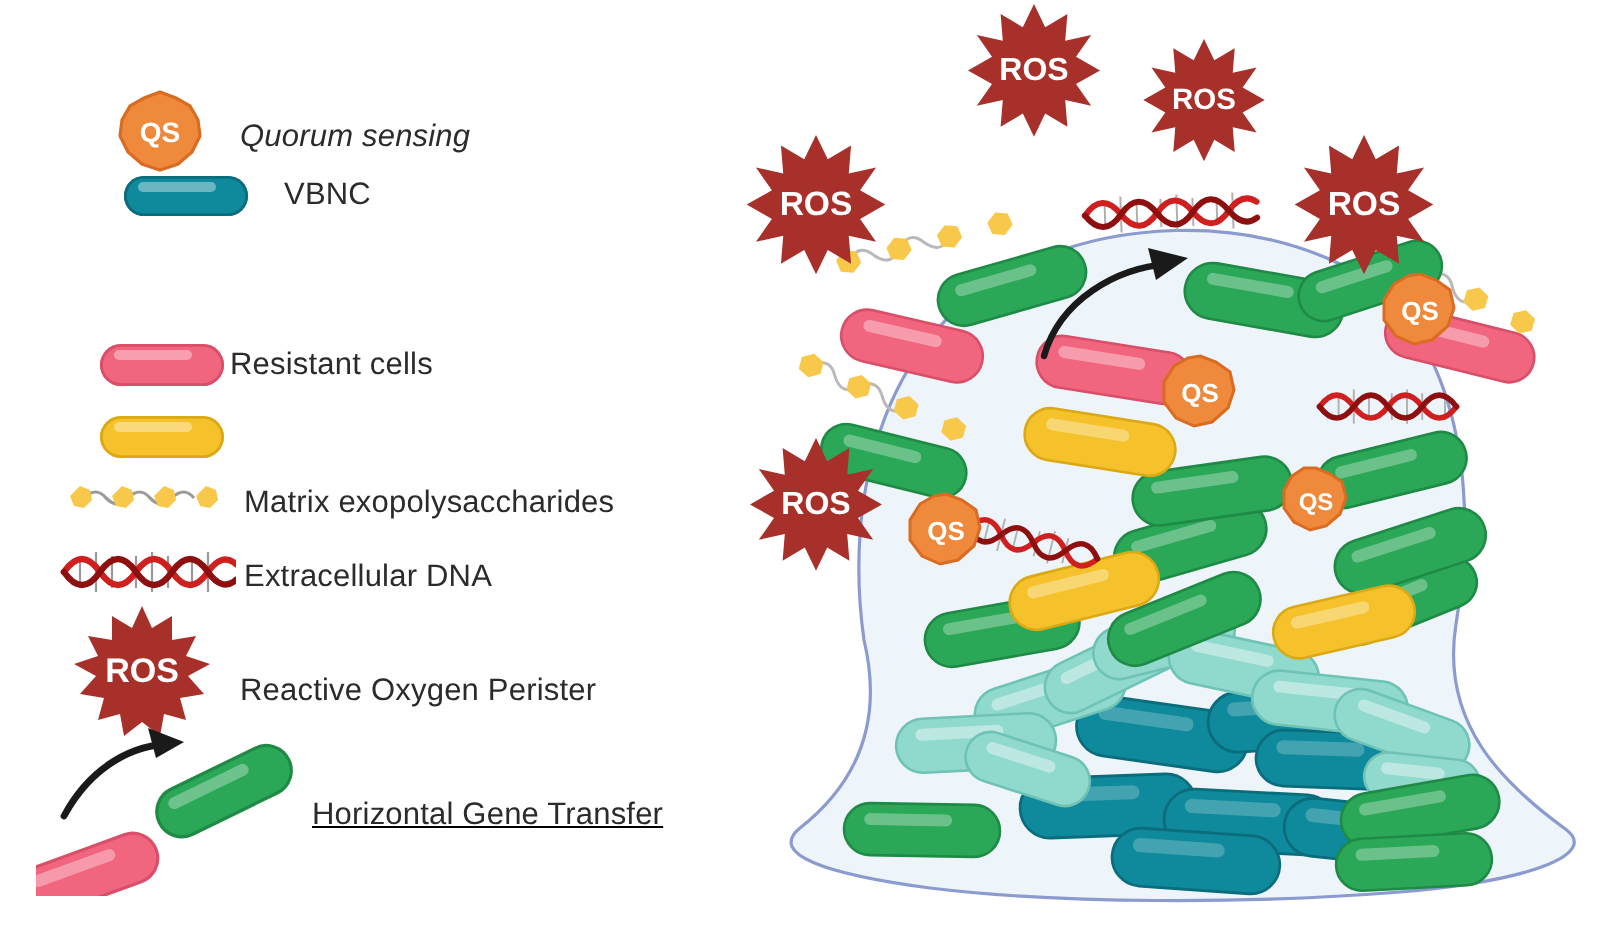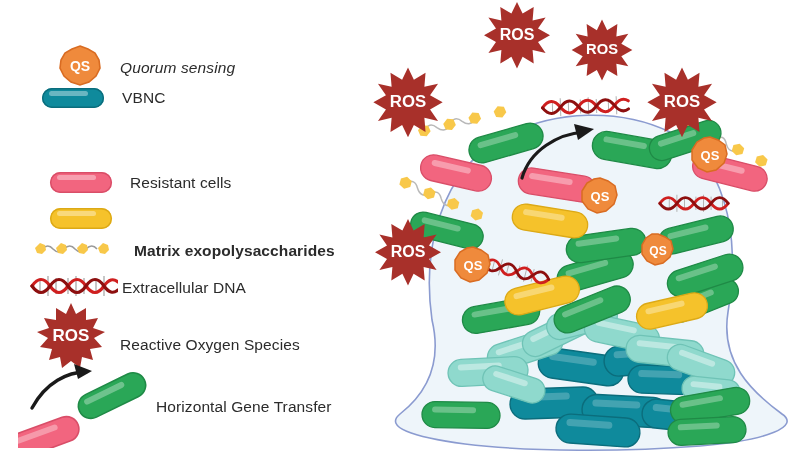--- a/index.html
+++ b/index.html
@@ -42,48 +42,48 @@
     <div class="legend-row" style="left:58px;top:44px;">
       <span class="legend-icon">
         <svg width="44" height="44" viewBox="0 0 44 44">
           <polygon points="22,2 30,5 37,9 41,16 42,24 38,32 31,38 22,41 13,38 6,32 2,24 3,16 7,9 14,5" fill="#ef8a3c" stroke="#d96c22" stroke-width="1.6"></polygon>
           <text x="22" y="27" text-anchor="middle" font-family="Liberation Sans, sans-serif" font-size="14" font-weight="700" fill="#ffffff">QS</text>
         </svg>
       </span>
       <span class="legend-label" style="margin-left:18px;font-style:italic;">Quorum sensing</span>
     </div>
 
-    <div class="legend-row" style="left:42px;top:88px;">
+    <div class="legend-row" style="left:62px;top:88px;">
       <span class="legend-icon cap" style="width:62px;height:20px;background:#0f8a9c;box-shadow:inset 0 0 0 1.4px #0b6d7c;"></span>
       <span class="legend-label" style="margin-left:18px;">VBNC</span>
     </div>
 
 
     <div class="legend-row" style="left:50px;top:172px;">
       <span class="legend-icon cap" style="width:62px;height:21px;background:#f2657f;box-shadow:inset 0 0 0 1.4px #d94e68;"></span>
-      <span class="legend-label" style="margin-left:18px;">Resistant cells</span>
+      <span class="legend-label" style="margin-left:3px;">Resistant cells</span>
     </div>
 
     <div class="legend-row" style="left:50px;top:208px;">
       <span class="legend-icon cap" style="width:62px;height:21px;background:#f5c22b;box-shadow:inset 0 0 0 1.4px #dca916;"></span>
     </div>
 
     <div class="legend-row" style="left:28px;top:236px;">
       <span class="legend-icon">
         <svg width="90" height="26" viewBox="0 0 90 26">
           <path d="M14 13 q6 -6 11 0 q6 6 11 0 q6 -6 11 0 q6 6 11 0 q6 -6 11 0" fill="none" stroke="#9a9a9a" stroke-width="1.6"></path>
           <g fill="#f8c84a">
             <polygon points="12,7 17,9 18,14 14,18 9,17 7,12"></polygon>
             <polygon points="33,7 38,9 39,14 35,18 30,17 28,12"></polygon>
             <polygon points="54,7 59,9 60,14 56,18 51,17 49,12"></polygon>
             <polygon points="75,7 80,9 81,14 77,18 72,17 70,12"></polygon>
           </g>
         </svg>
       </span>
-      <span class="legend-label" style="margin-left:16px;font-weight:bold;">Matrix exopolysaccharides</span>
+      <span class="legend-label" style="margin-left:4px;">Matrix exopolysaccharides</span>
     </div>
 
     <div class="legend-row" style="left:26px;top:270px;justify-content:center;">
       <span class="legend-icon">
         <svg width="92" height="32" viewBox="0 0 92 32">
           <g stroke="#9a9a9a" stroke-width="1.1">
             <line x1="14" y1="8" x2="14" y2="24"></line>
               <line x1="22" y1="6" x2="22" y2="26"></line>
             <line x1="30" y1="8" x2="30" y2="24"></line>
             <line x1="42" y1="8" x2="42" y2="24"></line>
@@ -99,24 +99,24 @@
       <span class="legend-label" style="margin-left:4px;">Extracellular DNA</span>
     </div>
 
     <div class="legend-row" style="left:34px;top:302px;">
       <span class="legend-icon">
         <svg width="74" height="68" viewBox="0 0 74 68">
           <polygon fill="#a8302a" points="37,1 42,12 52,6 52,18 64,16 59,26 71,30 60,36 68,45 56,47 59,58 48,55 46,66 37,59 28,66 26,55 15,58 18,47 6,45 14,36 3,30 15,26 10,16 22,18 22,6 32,12"></polygon>
           <text x="37" y="39" text-anchor="middle" font-family="Liberation Sans, sans-serif" font-size="17" font-weight="700" fill="#ffffff">ROS</text>
         </svg>
       </span>
-      <span class="legend-label" style="margin-left:12px;margin-top:14px;">Reactive Oxygen Species</span>
-    </div>
-
-    <div class="legend-row" style="left:18px;top:352px;">
+      <span class="legend-label" style="margin-left:12px;margin-top:14px;">Reactive Oxygen Perister</span>
+    </div>
+
+    <div class="legend-row" style="left:18px;top:352px;text-decoration:underline;">
       <span class="legend-icon">
         <svg width="130" height="96" viewBox="0 0 130 96">
 
           <path d="M14 56 C28 30, 50 20, 68 20" fill="none" stroke="#1a1a1a" stroke-width="3.4" stroke-linecap="round"></path>
           <polygon points="74,19 56,12 60,27" fill="#1a1a1a"></polygon>
 
           <g transform="rotate(-26 92 44)">
             <rect x="58" y="32" width="72" height="25" rx="12.5" fill="#2aa757" stroke="#1f8a46" stroke-width="1.6"></rect>
             <rect x="66" y="36" width="44" height="6" rx="3" fill="rgba(255,255,255,.32)"></rect>
           </g>

